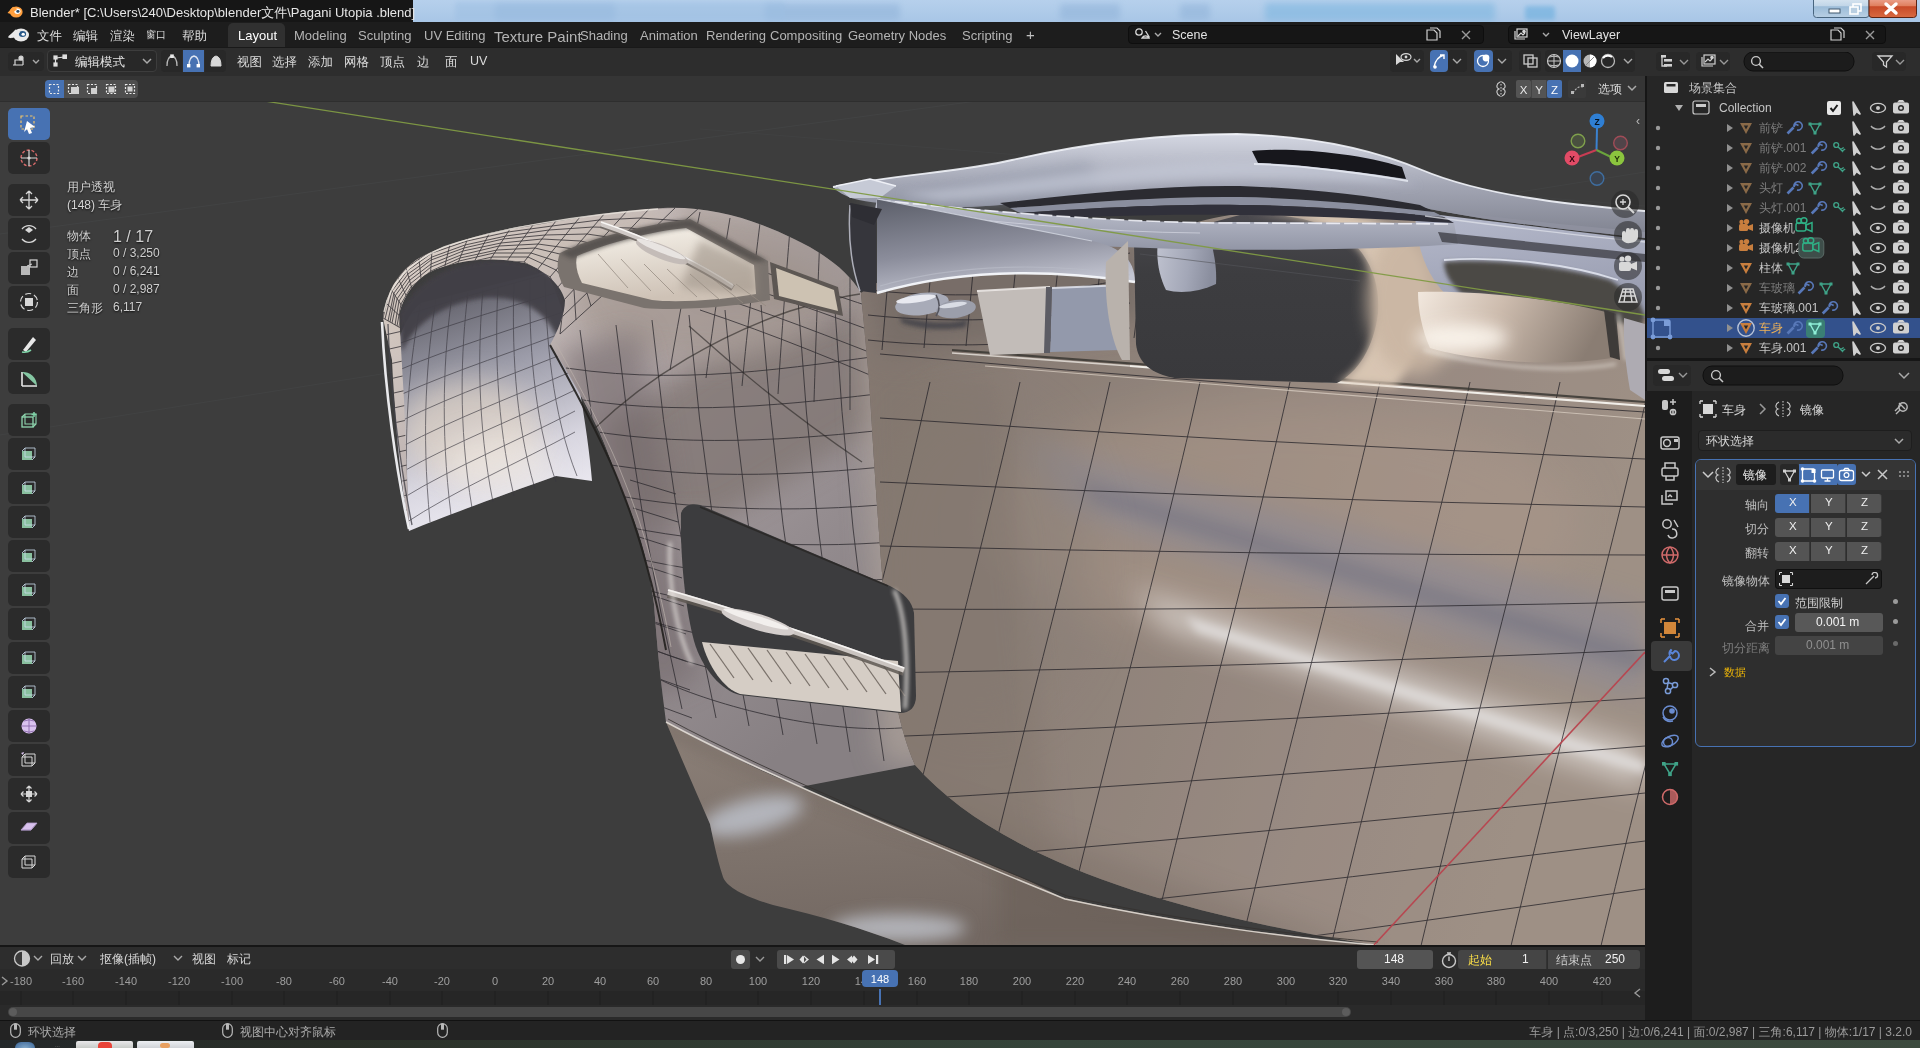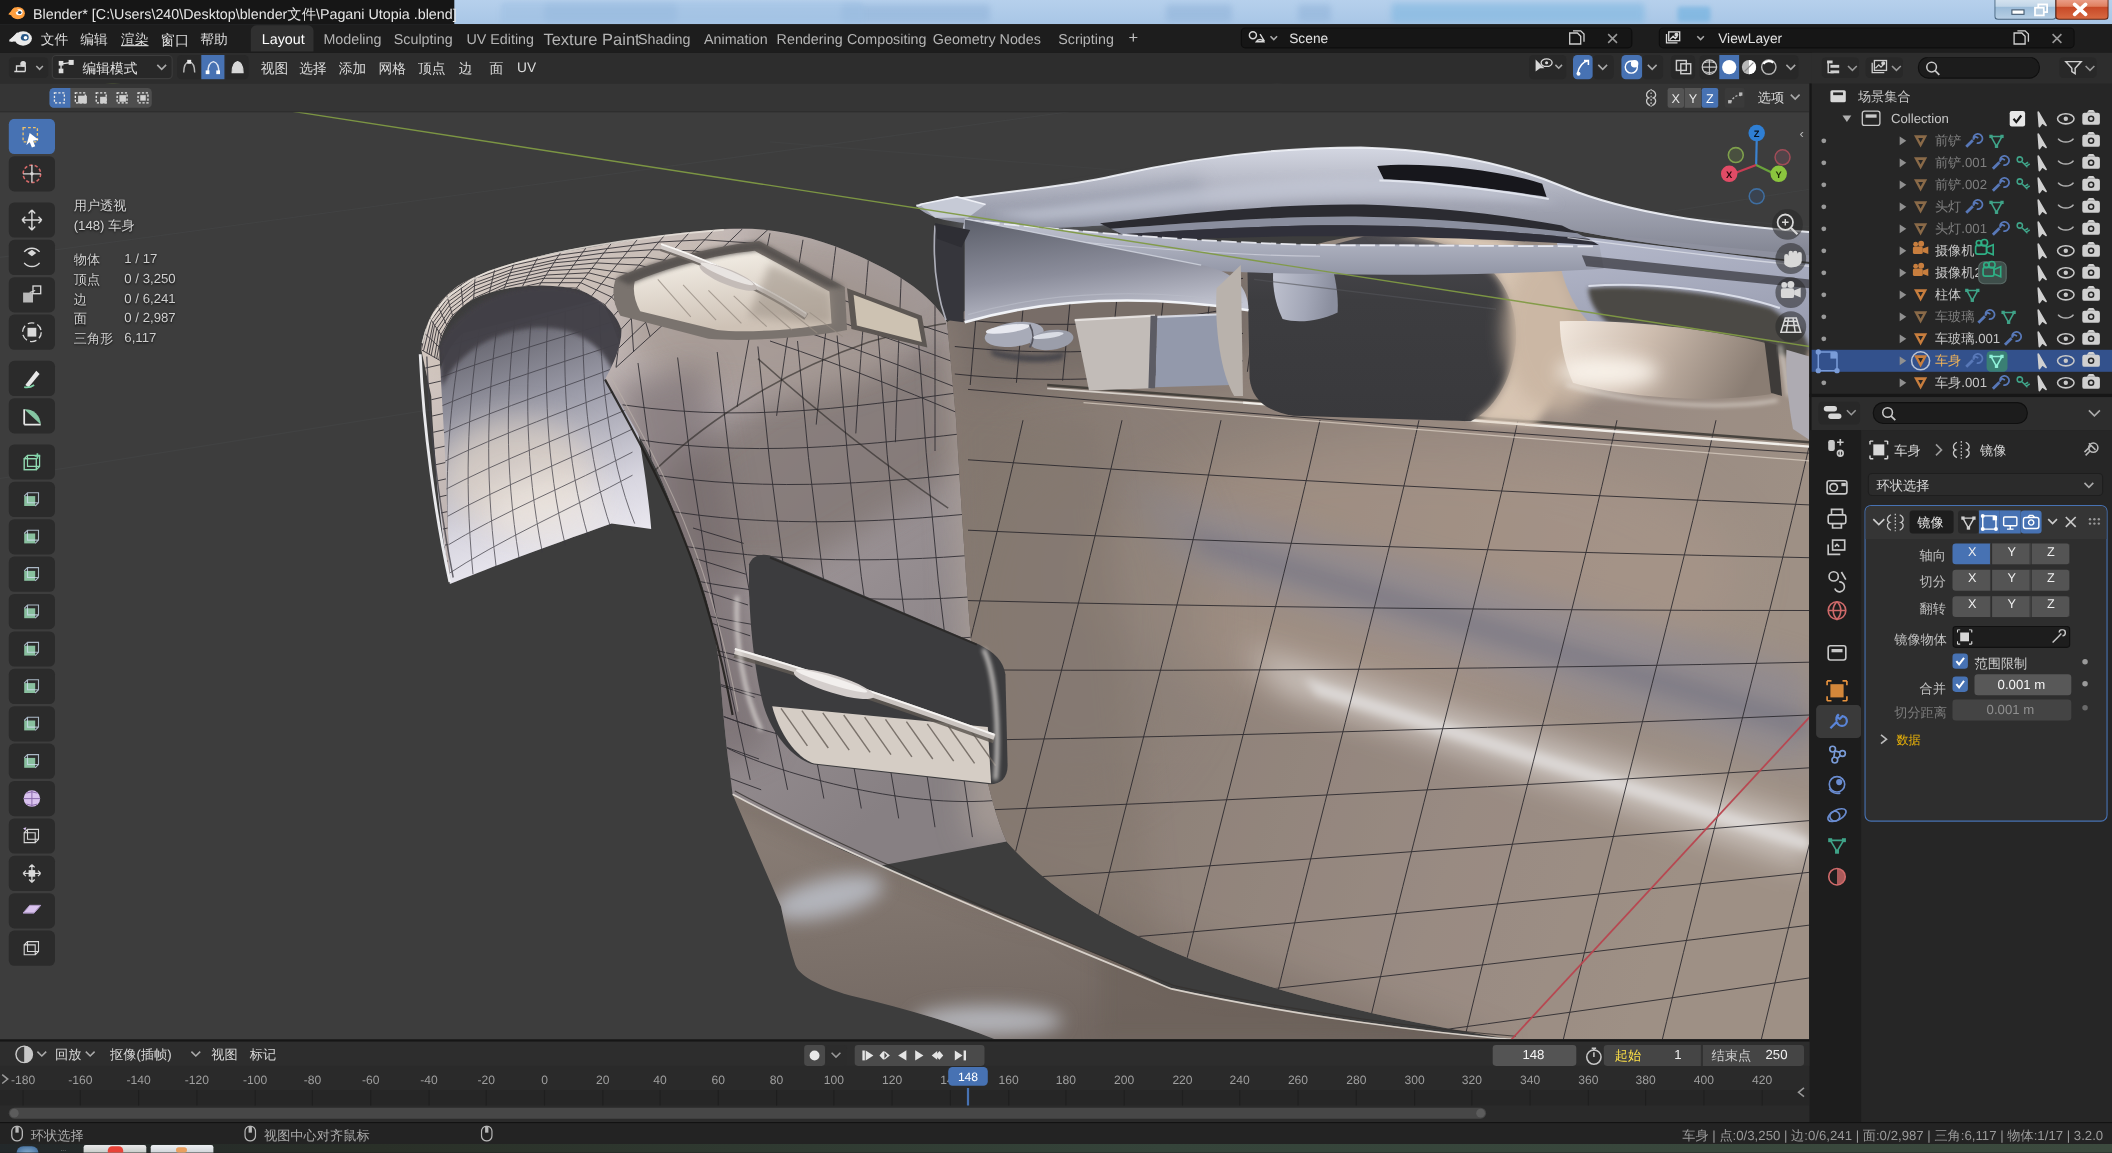--- a/index.html
+++ b/index.html
@@ -50,22 +50,22 @@
 <div class="abs" style="left:0;top:22px;width:1920px;height:25px;background:#1d1d1d;"></div>
 <svg class="abs" style="left:8px;top:27px" width="22" height="15" viewBox="0 0 22 15">
 <ellipse cx="13" cy="8" rx="8" ry="6.5" fill="#eaeaea"></ellipse>
       <ellipse cx="14.5" cy="7" rx="3.6" ry="3" fill="#265787"></ellipse>
       <ellipse cx="15.2" cy="7.3" rx="1.7" ry="1.5" fill="#fff"></ellipse>
 <path d="M0,9.5 L8,3 L12,5.5 L5,11 Z" fill="#eaeaea"></path>
       <path d="M0,10.5 L7.5,2.5 L10,3.2 L3.2,11.2 Z" fill="#eaeaea"></path>
     </svg>
 <div class="abs tx" style="left:37px;top:28px;font-size:12.5px;color:#dedede;">文件</div>
 <div class="abs tx" style="left:73px;top:28px;font-size:12.5px;color:#dedede;">编辑</div>
-<div class="abs tx" style="left:110px;top:28px;font-size:12.5px;color:#dedede;text-decoration:underline;">渲染</div>
-<div class="abs tx" style="left:146px;top:28px;font-size:13px;color:#dedede;">窗口</div>
+<div class="abs tx" style="left:110px;top:28px;font-size:12.5px;color:#dedede;">渲染</div>
+<div class="abs tx" style="left:146px;top:28px;font-size:10px;color:#dedede;">窗口</div>
 <div class="abs tx" style="left:182px;top:28px;font-size:12.5px;color:#dedede;">帮助</div>
 <div class="abs" style="left:228px;top:23px;width:57px;height:24px;background:#303030;border-radius:5px 5px 0 0;"></div>
 <div class="abs tx" style="left:238px;top:28px;font-size:13px;color:#ffffff;">Layout</div>
 <div class="abs tx" style="left:294px;top:28px;font-size:13px;color:#b4b4b4;">Modeling</div>
 <div class="abs tx" style="left:358px;top:28px;font-size:13px;color:#b4b4b4;">Sculpting</div>
 <div class="abs tx" style="left:424px;top:28px;font-size:13px;color:#b4b4b4;">UV Editing</div>
 <div class="abs tx" style="left:494px;top:28px;font-size:15px;color:#b4b4b4;">Texture Paint</div>
 <div class="abs tx" style="left:580px;top:28px;font-size:13px;color:#b4b4b4;">Shading</div>
 <div class="abs tx" style="left:640px;top:28px;font-size:13px;color:#b4b4b4;">Animation</div>
 <div class="abs tx" style="left:706px;top:28px;font-size:13px;color:#b4b4b4;">Rendering</div>
@@ -712,21 +712,21 @@
           <path d="M-8,2 L-2,-5 L8,-5 L2,2 Z" fill="#d9c2ee" stroke="#b09ac8" stroke-width="0.8"></path>
           <path d="M-8,2 L2,2 L8,-5" fill="none" stroke="#b09ac8" stroke-width="0.8"></path>
         </g>
         <g transform="translate(22,754)">
           <path d="M-7,-3 h10 v9 h-10 z M-7,-3 l3,-3 h10 v9 l-3,3 M-4,-6 v9 h10" stroke="#d8d8d8" stroke-width="1" fill="none"></path>
         </g>
       </svg>
 <div class="abs tx" style="left:67px;top:103px;font-size:12px;color:#d4d4d4;text-shadow:0 1px 2px rgba(0,0,0,.8);">用户透视</div>
 <div class="abs tx" style="left:67px;top:121px;font-size:12px;color:#d4d4d4;text-shadow:0 1px 2px rgba(0,0,0,.8);">(148) 车身</div>
 <div class="abs tx" style="left:67px;top:152px;font-size:12px;color:#cfcfcf;text-shadow:0 1px 2px rgba(0,0,0,.8);">物体</div>
-<div class="abs tx" style="left:113px;top:152px;font-size:12px;color:#cfcfcf;text-shadow:0 1px 2px rgba(0,0,0,.8);">1 / 17</div>
+<div class="abs tx" style="left:113px;top:152px;font-size:16px;color:#cfcfcf;text-shadow:0 1px 2px rgba(0,0,0,.8);">1 / 17</div>
 <div class="abs tx" style="left:67px;top:170px;font-size:12px;color:#cfcfcf;text-shadow:0 1px 2px rgba(0,0,0,.8);">顶点</div>
 <div class="abs tx" style="left:113px;top:170px;font-size:12px;color:#cfcfcf;text-shadow:0 1px 2px rgba(0,0,0,.8);">0 / 3,250</div>
 <div class="abs tx" style="left:67px;top:188px;font-size:12px;color:#cfcfcf;text-shadow:0 1px 2px rgba(0,0,0,.8);">边</div>
 <div class="abs tx" style="left:113px;top:188px;font-size:12px;color:#cfcfcf;text-shadow:0 1px 2px rgba(0,0,0,.8);">0 / 6,241</div>
 <div class="abs tx" style="left:67px;top:206px;font-size:12px;color:#cfcfcf;text-shadow:0 1px 2px rgba(0,0,0,.8);">面</div>
 <div class="abs tx" style="left:113px;top:206px;font-size:12px;color:#cfcfcf;text-shadow:0 1px 2px rgba(0,0,0,.8);">0 / 2,987</div>
 <div class="abs tx" style="left:67px;top:224px;font-size:12px;color:#cfcfcf;text-shadow:0 1px 2px rgba(0,0,0,.8);">三角形</div>
 <div class="abs tx" style="left:113px;top:224px;font-size:12px;color:#cfcfcf;text-shadow:0 1px 2px rgba(0,0,0,.8);">6,117</div>
 <svg class="abs" style="left:1552px;top:24px" width="92" height="92" viewBox="0 0 92 92">
 <g stroke-width="2">

